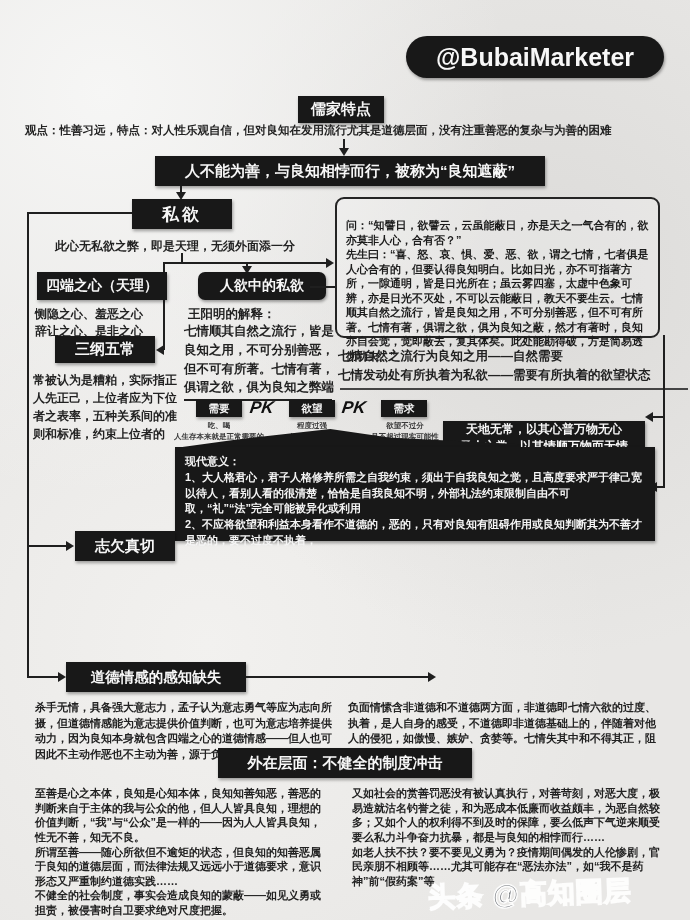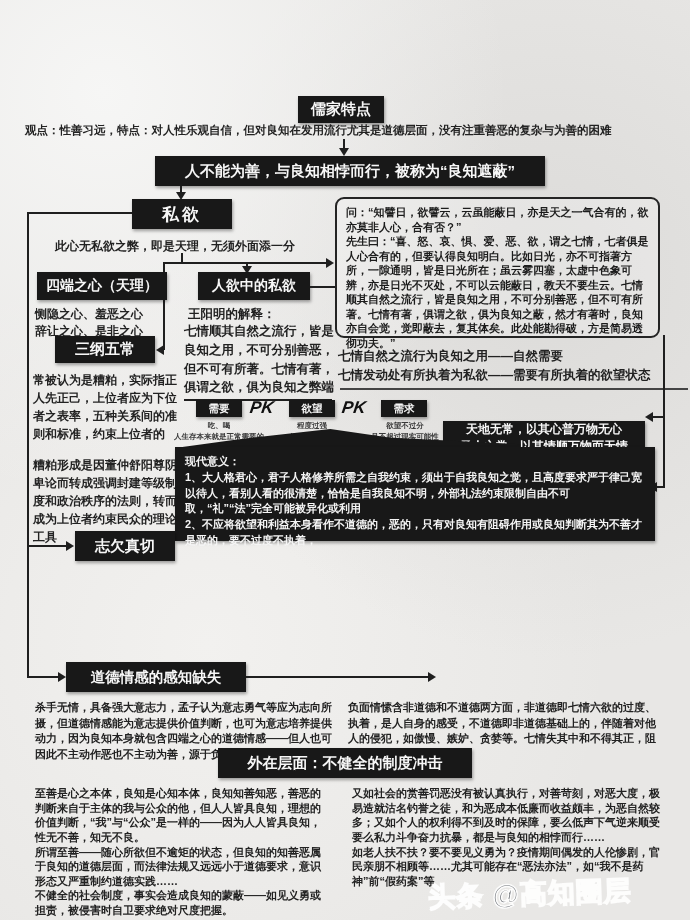--- a/index.html
+++ b/index.html
@@ -17,33 +17,34 @@
   .pre{white-space:pre-line;}
   .center{}
   .line{position:absolute;background:#1f1f1f;}
   .arr{position:absolute;width:0;height:0;}
   .arr-down{border-left:5px solid transparent;border-right:5px solid transparent;border-top:8px solid #1f1f1f;}
   .arr-right{border-top:5px solid transparent;border-bottom:5px solid transparent;border-left:8px solid #1f1f1f;}
   .arr-left{border-top:5px solid transparent;border-bottom:5px solid transparent;border-right:8px solid #1f1f1f;}
   .smallcap{position:absolute;font-weight:700;color:#3a3a3a;font-size:7.5px;line-height:1.5;text-align:center;white-space:pre-line;}
   .pk{position:absolute;font-weight:900;font-style:italic;font-size:17px;color:#111;transform:skewX(-8deg);}
   .dialog{position:absolute;border:2.5px solid #242424;border-radius:9px;background:rgba(250,250,250,.25);
-    font-weight:700;font-size:11px;line-height:1.32;color:#1c1c1c;padding:6px 9px;box-sizing:border-box;}
+    font-weight:700;font-size:11px;line-height:1.32;color:#1c1c1c;padding:19px 9px;box-sizing:border-box;}
   .wedge{position:absolute;background:#181818;
     clip-path:polygon(0 100%,18% 55%,45% 0,62% 45%,100% 80%,100% 100%);}
   .darkpanel{position:absolute;background:#181818;color:#f5f5f5;font-weight:700;
     font-size:11px;line-height:1.44;padding:7px 10px;box-sizing:border-box;box-shadow:1px 2px 3px rgba(0,0,0,.35);}
   .watermark{position:absolute;font-weight:900;font-size:27px;color:#4a4f56;
     -webkit-text-stroke:1.5px #ffffff;letter-spacing:1px;transform:rotate(-2deg);opacity:.92;}
 </style>
 </head>
 <body>
 
 <div id="stage">
 
+  <div class="blackbox" style="left:406px;top:36px;width:258px;height:42px;border-radius:22px;font-size:25px;">@BubaiMarketer</div>
 
 
   <div class="blackbox" style="left:298px;top:96px;width:86px;height:27px;font-size:15px;">儒家特点</div>
 
   <div class="txt center" style="left:25px;top:123px;width:640px;font-size:11.5px;">观点：性善习远，特点：对人性乐观自信，但对良知在发用流行尤其是道德层面，没有注重善恶的复杂与为善的困难</div>
 
   <div class="line" style="left:343px;top:139px;width:2px;height:10px;"></div>
   <div class="arr arr-down" style="left:339px;top:148px;"></div>
 
   <div class="blackbox" style="left:155px;top:156px;width:390px;height:30px;font-size:15px;">人不能为善，与良知相悖而行，被称为“良知遮蔽”</div>
@@ -71,23 +72,22 @@
   <div class="arr arr-down" style="left:242px;top:266px;"></div>
   <div class="line" style="left:163px;top:262px;width:2px;height:88px;"></div>
   <div class="arr arr-left" style="left:156px;top:345px;"></div>
 
   <div class="blackbox" style="left:37px;top:272px;width:130px;height:28px;font-size:14px;">四端之心（天理）</div>
   <div class="txt center pre" style="left:35px;top:306px;width:140px;font-size:12px;line-height:1.45;">恻隐之心、羞恶之心
 辞让之心、是非之心</div>
 
   <div class="blackbox" style="left:55px;top:336px;width:100px;height:27px;font-size:15px;">三纲五常</div>
   <div class="txt" style="left:33px;top:371px;width:152px;font-size:12px;line-height:1.5;">常被认为是糟粕，实际指正人先正己，上位者应为下位者之表率，五种关系间的准则和标准，约束上位者的</div>
-  <div class="txt" style="left:33px;top:456px;width:155px;font-size:12px;line-height:1.5;">糟粕形成是因董仲舒阳尊阴卑论而转成强调封建等级制度和政治秩序的法则，转而成为上位者约束民众的理论工具</div>
 
-  <div class="blackbox" style="left:198px;top:272px;width:112px;height:28px;font-size:14px;">人欲中的私欲</div>
+  <div class="blackbox" style="left:198px;top:272px;width:128px;height:28px;font-size:14px;border-radius:7px;">人欲中的私欲</div>
   <div class="line" style="left:310px;top:286px;width:25px;height:2px;"></div>
   <div class="txt center" style="left:188px;top:306px;width:145px;font-size:12.5px;">王阳明的解释：</div>
   <div class="txt" style="left:184px;top:322px;width:150px;font-size:12.5px;line-height:1.5;">七情顺其自然之流行，皆是良知之用，不可分别善恶，但不可有所著。七情有著，俱谓之欲，俱为良知之弊端</div>
   <div class="line" style="left:184px;top:399px;width:148px;height:2px;"></div>
 
   <div class="txt center" style="left:338px;top:347px;width:348px;font-size:12.5px;line-height:1.55;">
     <span style="display:block;">七情自然之流行为良知之用——自然需要</span>
     <span style="display:block;">七情发动处有所执着为私欲——需要有所执着的欲望状态</span>
   </div>
   <div class="line" style="left:340px;top:388px;width:348px;height:1.5px;background:#444;"></div>

